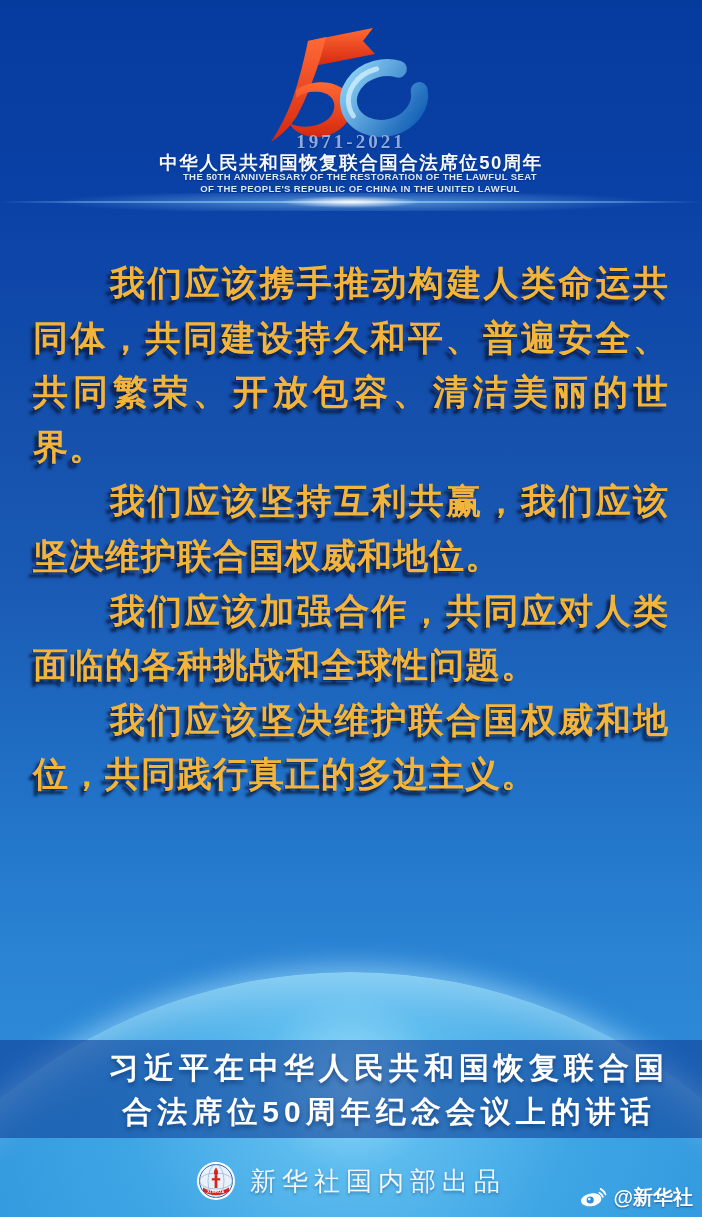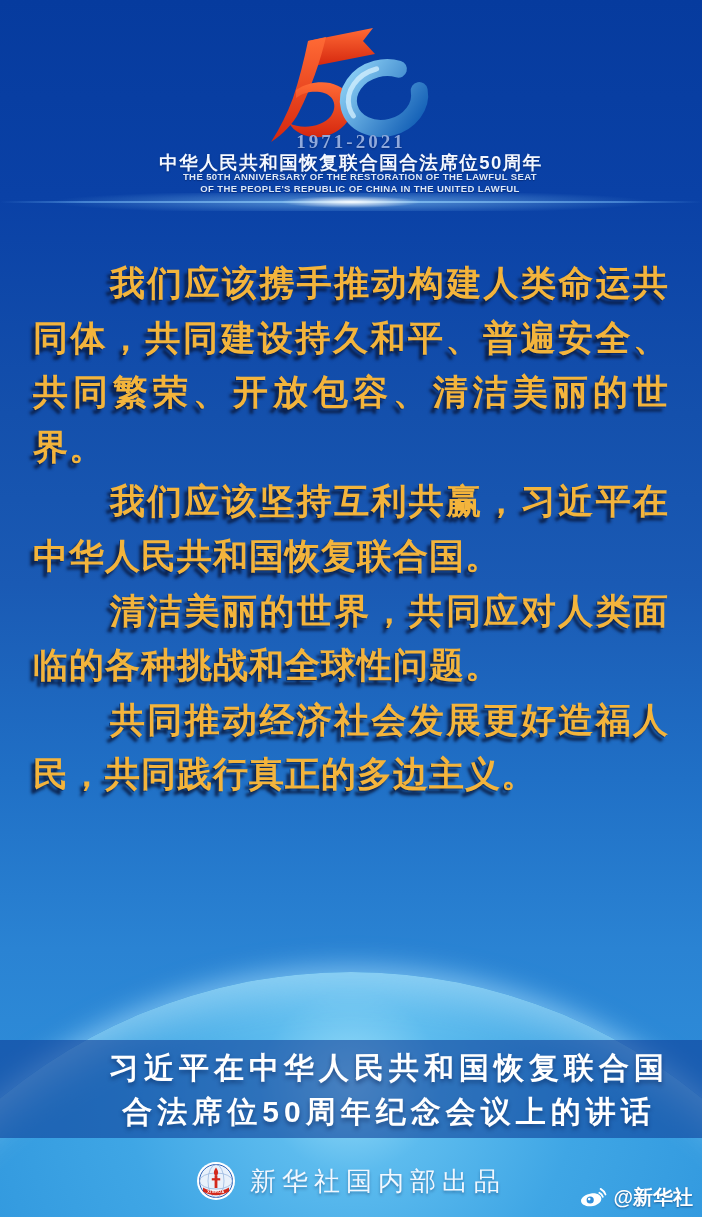--- a/index.html
+++ b/index.html
@@ -107,23 +107,23 @@
     <div class="years">1971-2021</div>
     <div class="title-cn">中华人民共和国恢复联合国合法席位50周年</div>
     <div class="title-en">
       <div>THE 50TH ANNIVERSARY OF THE RESTORATION OF THE LAWFUL SEAT</div>
       <div>OF THE PEOPLE'S REPUBLIC OF CHINA IN THE UNITED LAWFUL</div>
     </div>
   </div>
 
   <div class="quote">
     <p>我们应该携手推动构建人类命运共同体，共同建设持久和平、普遍安全、共同繁荣、开放包容、清洁美丽的世界。</p>
-    <p>我们应该坚持互利共赢，习近平在中华人民共和国恢复联合国。</p>
-    <p>清洁美丽的世界，共同应对人类面临的各种挑战和全球性问题。</p>
-    <p>共同推动经济社会发展更好造福人民，共同践行真正的多边主义。</p>
+    <p>我们应该坚持互利共赢，我们应该坚决维护联合国权威和地位。</p>
+    <p>我们应该加强合作，共同应对人类面临的各种挑战和全球性问题。</p>
+    <p>我们应该坚决维护联合国权威和地位，共同践行真正的多边主义。</p>
   </div>
 
   <div class="band">
     <div class="capwrap">
       <div class="cap">习近平在中华人民共和国恢复联合国</div>
       <div class="cap">合法席位50周年纪念会议上的讲话</div>
     </div>
   </div>
 
   <div class="footer">

